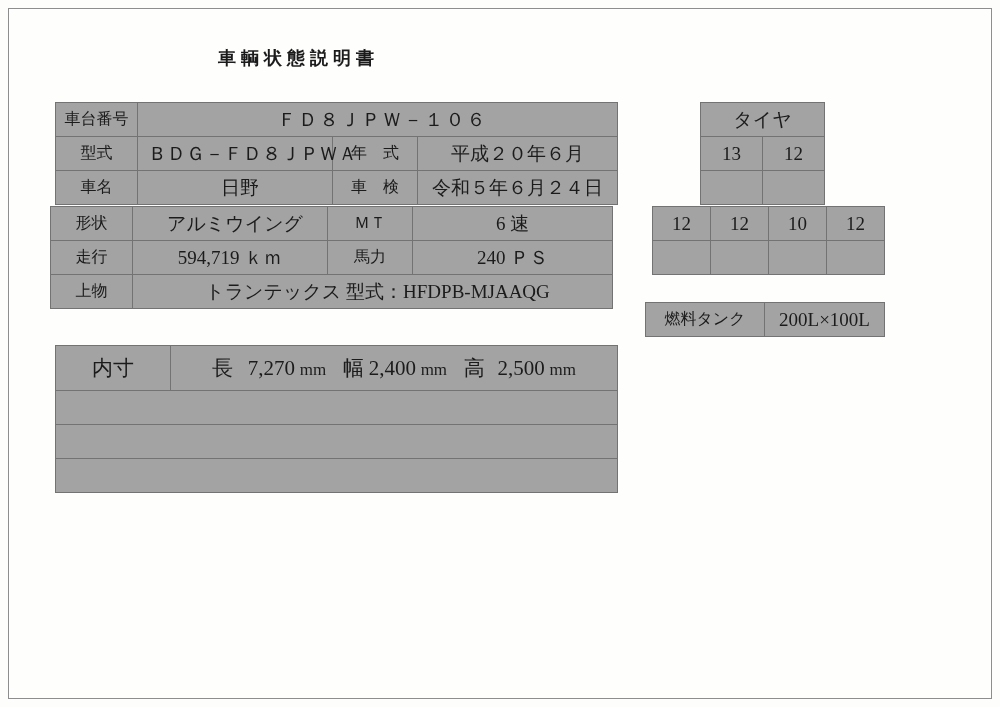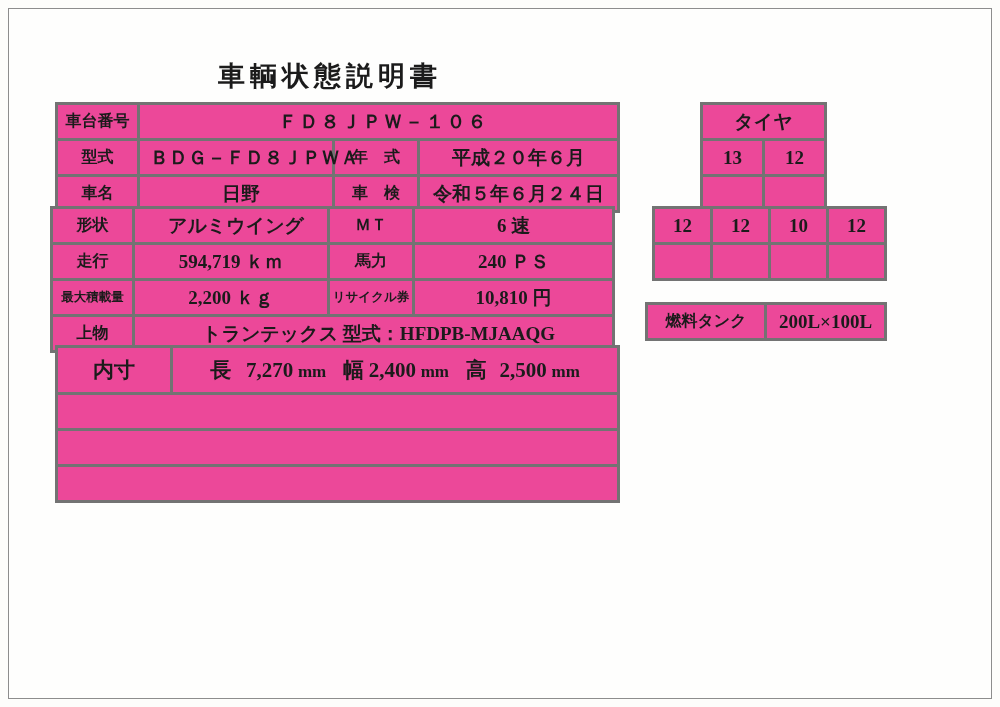--- a/index.html
+++ b/index.html
@@ -28,42 +28,41 @@
     top: 8px;
     right: 8px;
     bottom: 8px;
     border: 1px solid #8d8d8d;
     background: #fefefd;
     box-sizing: border-box;
   }
   .title {
     position: absolute;
     left: 218px;
-    top: 58px;
-    font-size: 27px;
+    top: 46px;
+    font-size: 18px;
     font-weight: 700;
     letter-spacing: 5px;
     white-space: nowrap;
   }
 
   table {
     border-collapse: collapse;
     position: absolute;
     table-layout: fixed;
   }
   td {
-    border: 3px solid #737373;
+    border: 1px solid #737373;
     padding: 0;
     text-align: center;
     vertical-align: middle;
     font-size: 19px;
     white-space: nowrap;
     height: 33px;
-    background: #ec4899;
-    font-weight: bold;
+    background: #a3a3a3;
   }
   .lbl {
     font-size: 16px;
   }
   .lbl-sm {
     font-size: 12.5px;
   }
   .val-left {
     text-align: center;
     padding-left: 10px;
@@ -137,26 +136,20 @@
       <td class="lbl">形状</td>
       <td class="val-left">アルミウイング</td>
       <td class="lbl">ＭＴ</td>
       <td>6 速</td>
     </tr>
     <tr>
       <td class="lbl">走行</td>
       <td>594,719 ｋｍ</td>
       <td class="lbl">馬力</td>
       <td>240 ＰＳ</td>
-    </tr>
-    <tr>
-      <td class="lbl-sm">最大積載量</td>
-      <td>2,200 ｋｇ</td>
-      <td class="lbl-sm">リサイクル券</td>
-      <td>10,810 円</td>
     </tr>
     <tr>
       <td class="lbl">上物</td>
       <td class="val-left" colspan="3">トランテックス 型式：HFDPB-MJAAQG</td>
     </tr>
   </tbody>
     </table>
 
   <table id="t-dims">
     <colgroup>

